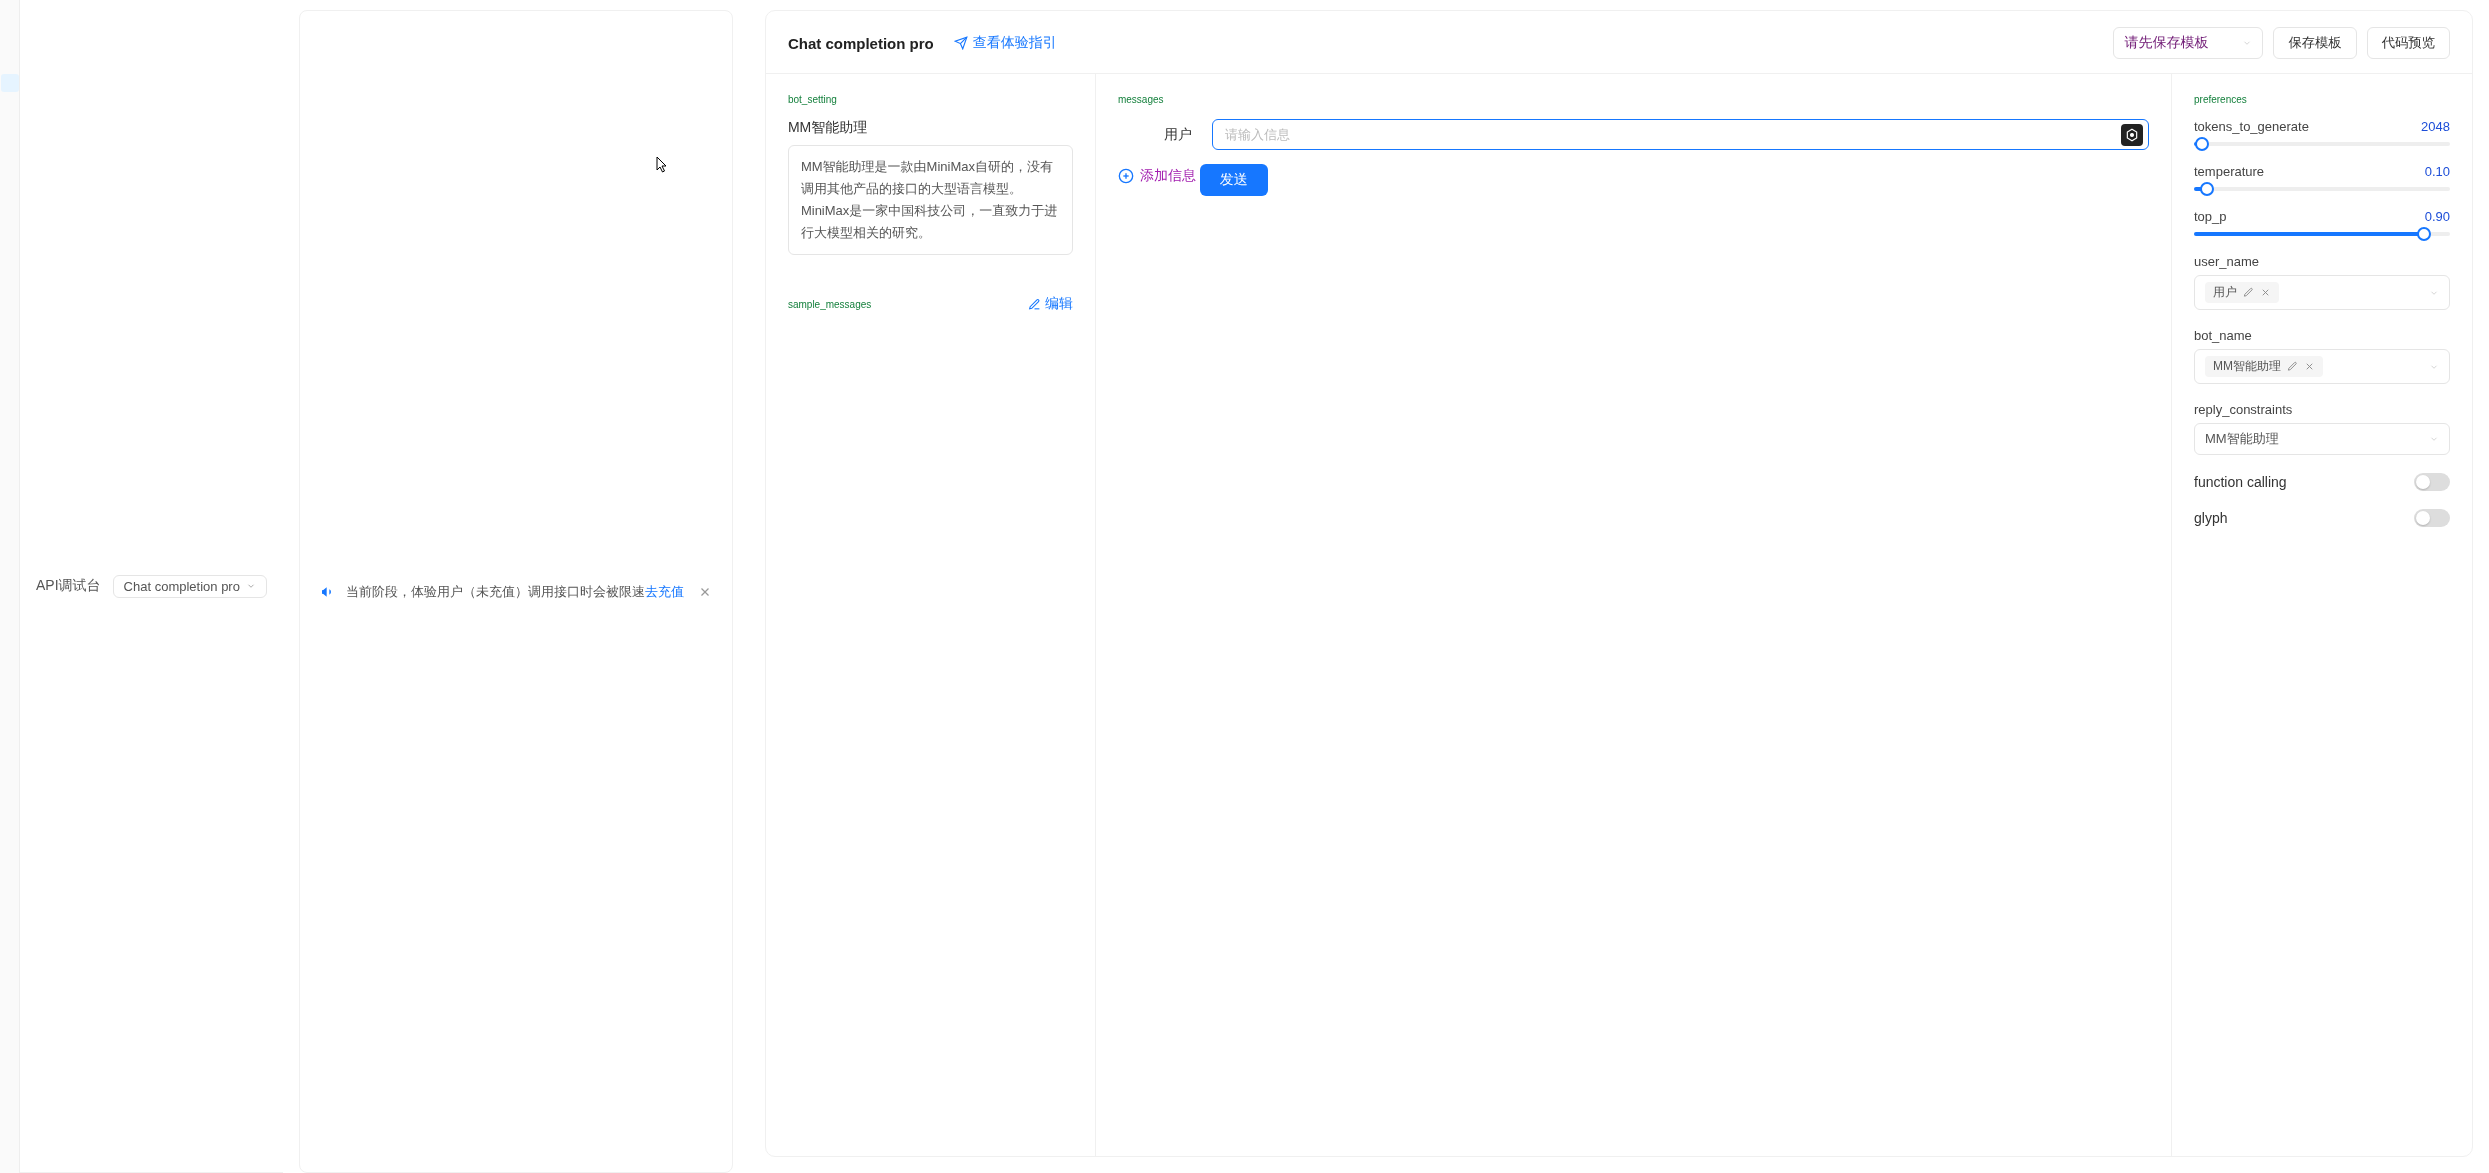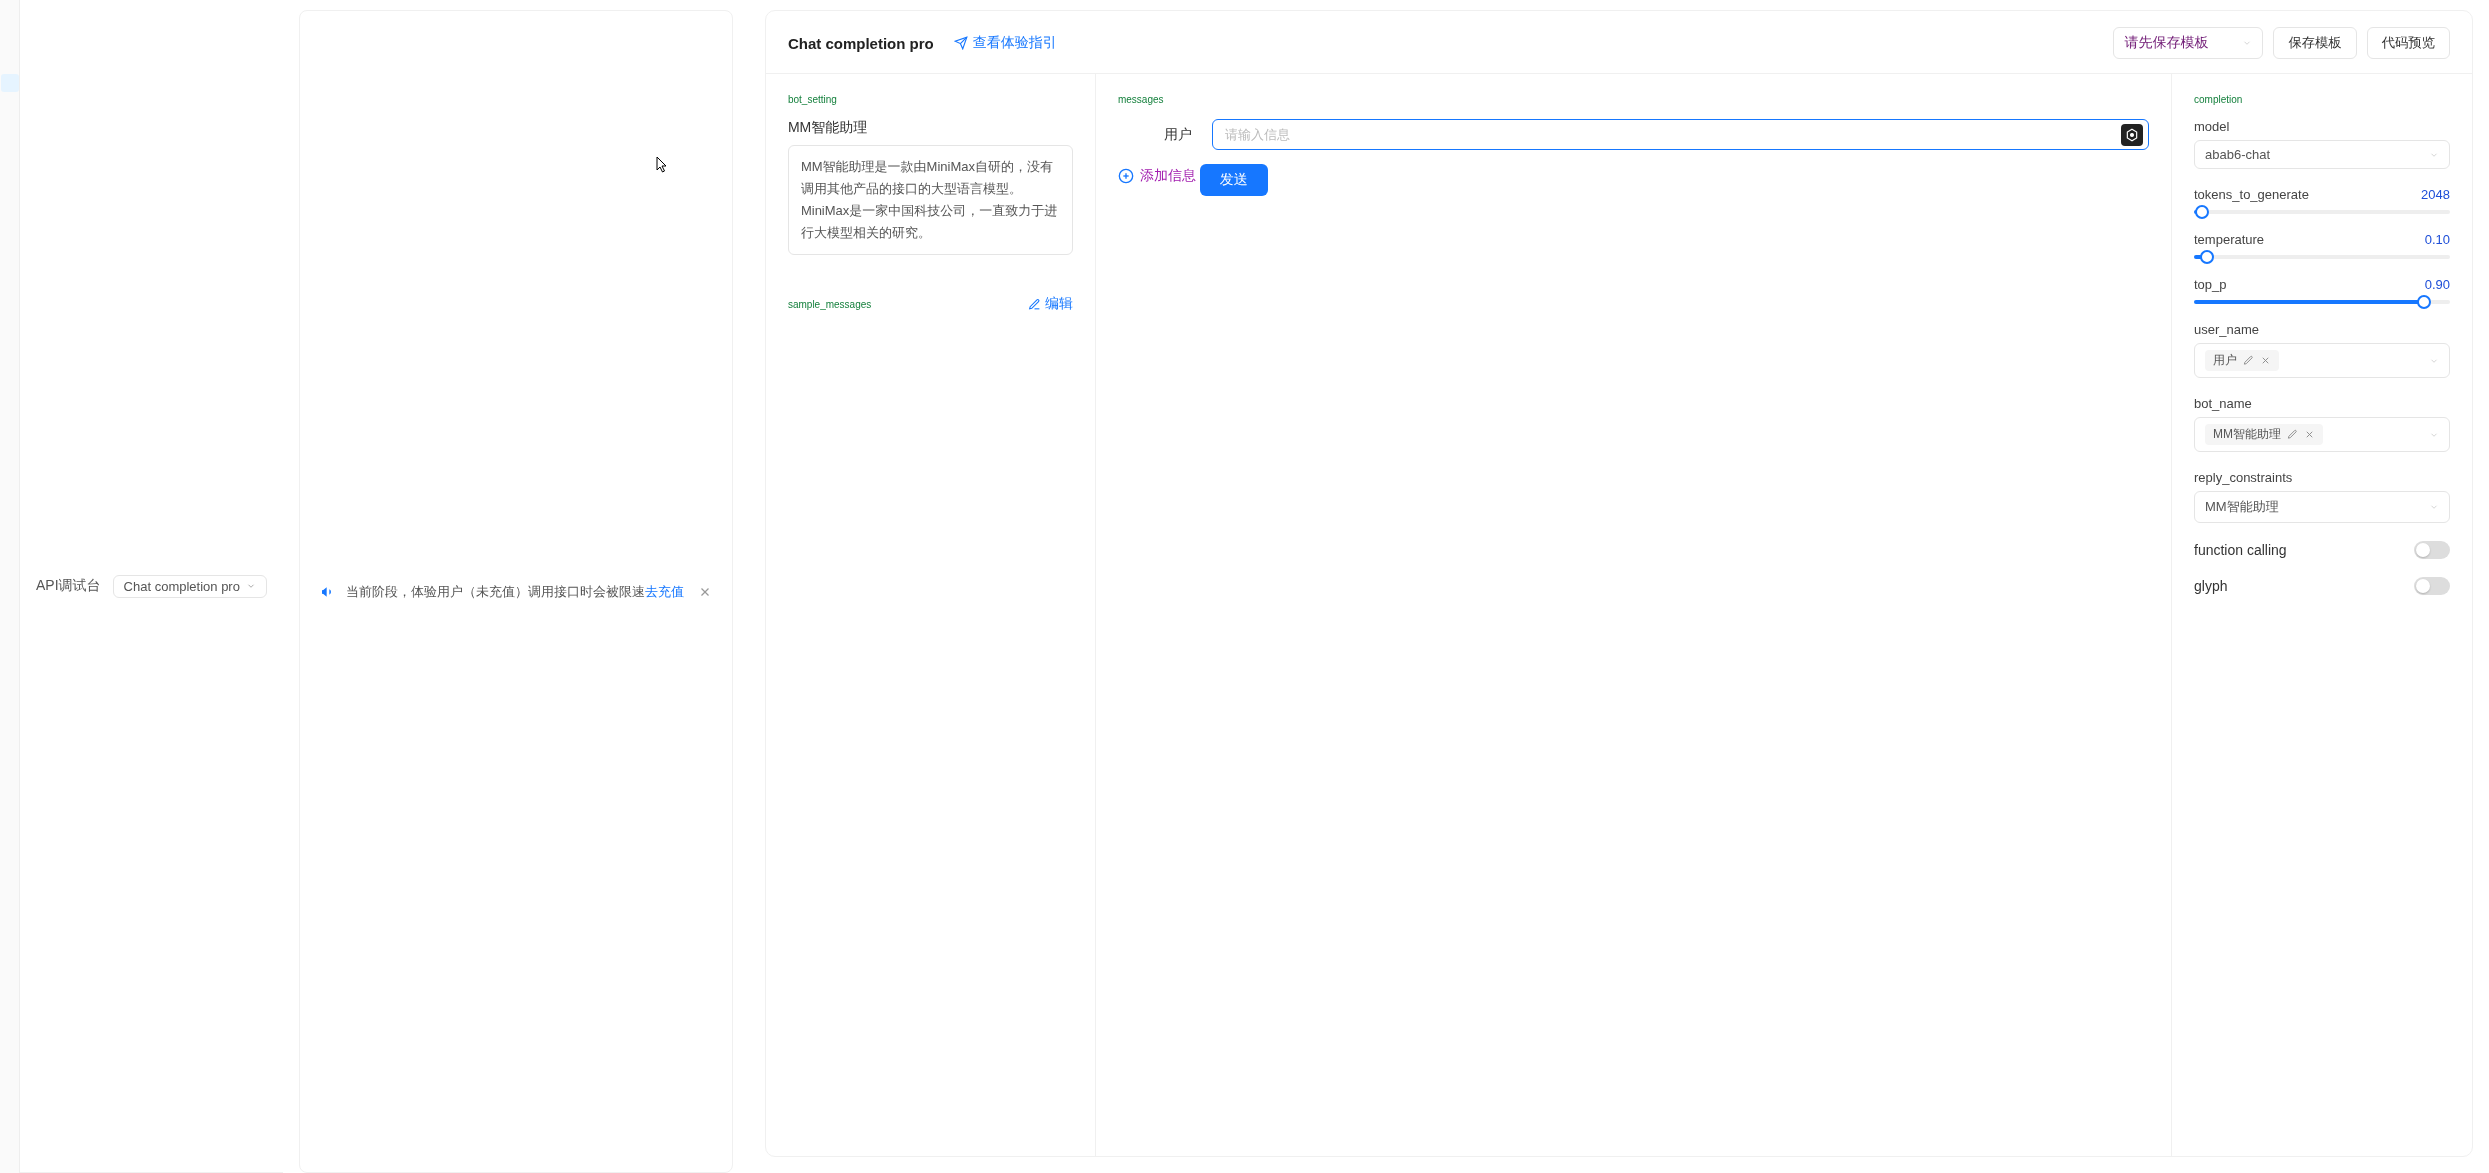--- a/index.html
+++ b/index.html
@@ -154,33 +154,22 @@
                 <circle cx="12" cy="12" r="10"></circle>
                 <line x1="12" y1="8" x2="12" y2="16"></line>
                 <line x1="8" y1="12" x2="16" y2="12"></line>
               </svg>
             <span>添加信息</span>
           </div>
           <button class="btn-primary">发送</button>
         </div>
 
         <div class="pane pane-right">
-          <div class="sect-title">completion</div>
-
-          <div class="pref-item">
-            <div class="pref-label">
-                <span>model</span>
-              </div>
-            <div class="pref-select">
-              <span>abab6-chat</span>
-              <svg class="chev-down" viewBox="0 0 24 24" fill="none" stroke="#ccc" stroke-width="2">
-                  <polyline points="6 9 12 15 18 9"></polyline>
-                </svg>
-            </div>
-          </div>
+          <div class="sect-title">preferences</div>
+
 
           <div class="pref-item">
             <div class="pref-label">
               <span>tokens_to_generate</span>
               <span class="pref-value">2048</span>
             </div>
             <div class="slider-track">
               <div class="slider-fill" style="width: 3%;"></div>
               <div class="slider-handle" style="left: 3%;"></div>
             </div>

